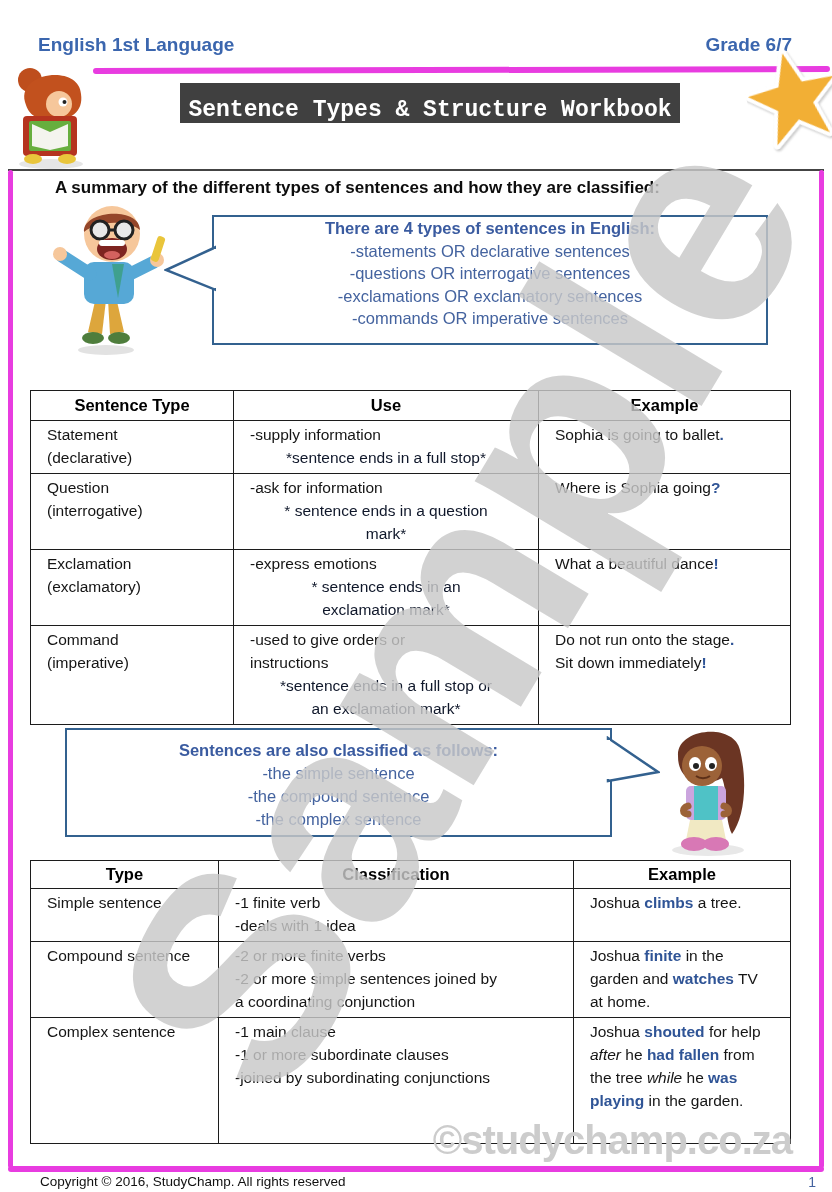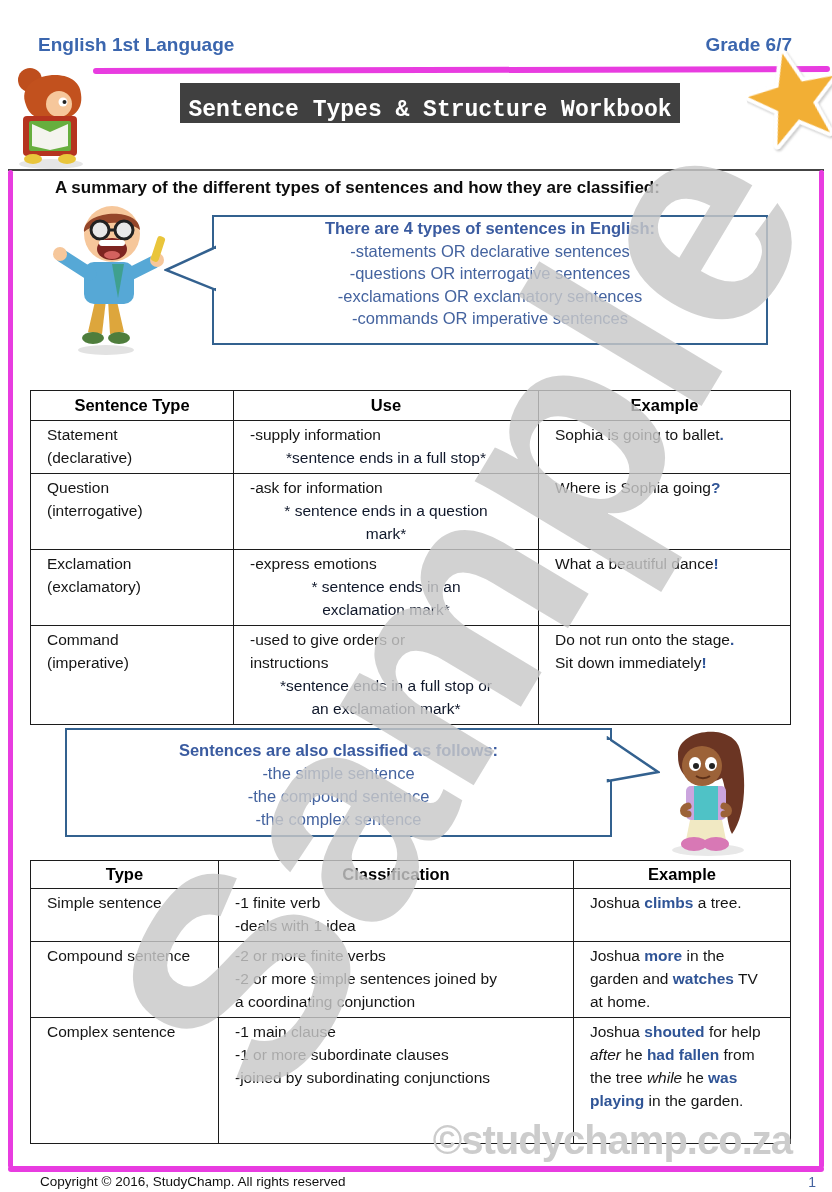--- a/index.html
+++ b/index.html
@@ -276,21 +276,21 @@
       <tr>
         <td>
           <div class="ln"><span>Compound sentence</span></div>
         </td>
         <td>
           <div class="ln"><span>-2 or more finite verbs</span></div>
           <div class="ln"><span>-2 or more simple sentences joined by</span></div>
           <div class="ln"><span>a coordinating conjunction</span></div>
         </td>
         <td>
-          <div class="ln"><span>Joshua </span><span class="bb">more</span><span> in the garden and </span><span class="bb">watches</span><span> TV at home.</span></div>
+          <div class="ln"><span>Joshua </span><span class="bb">finite</span><span> in the garden and </span><span class="bb">watches</span><span> TV at home.</span></div>
         </td>
       </tr>
       <tr>
         <td>
           <div class="ln"><span>Complex sentence</span></div>
         </td>
         <td>
           <div class="ln"><span>-1 main clause</span></div>
           <div class="ln"><span>-1 or more subordinate clauses</span></div>
           <div class="ln"><span>-joined by subordinating conjunctions</span></div>

